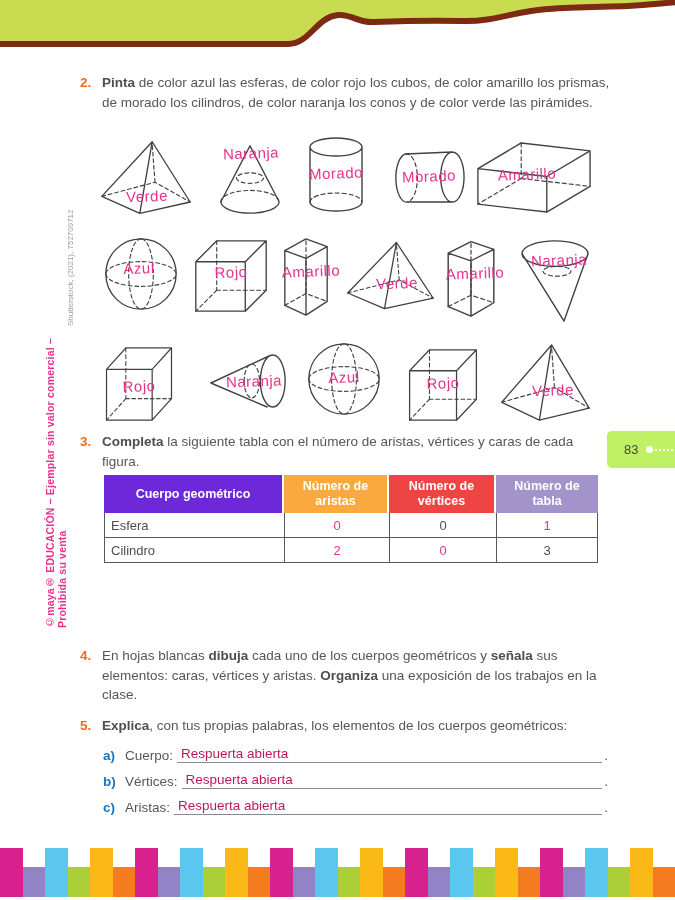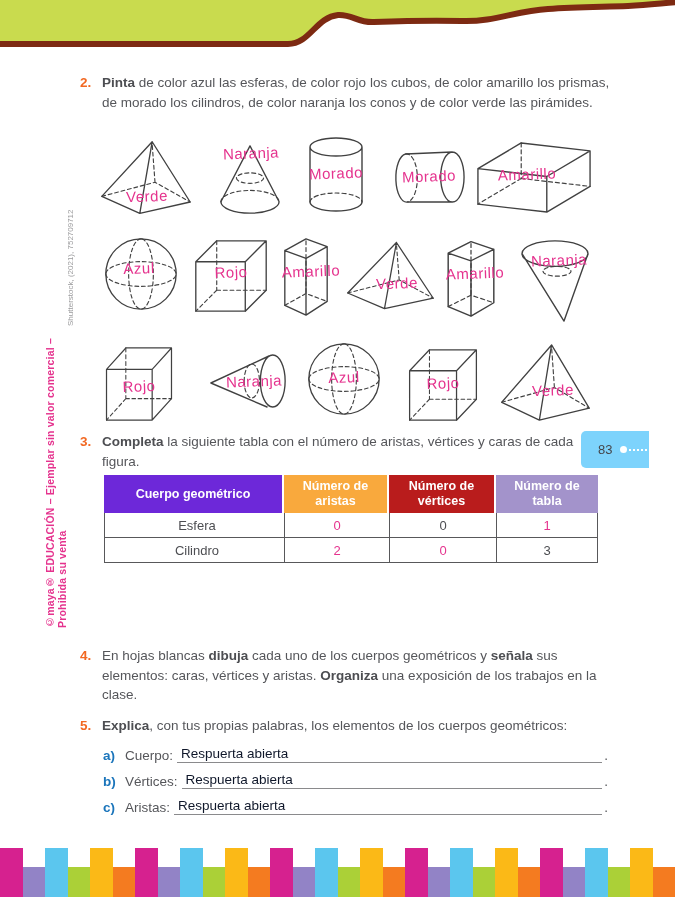--- a/index.html
+++ b/index.html
@@ -26,44 +26,44 @@
 
   
   .figure{position:absolute;}
   .figure svg{display:block;}
   .fig-stroke{stroke:#414141;stroke-width:1.4;fill:none;stroke-linejoin:round;stroke-linecap:round;}
   .fig-dash{stroke:#414141;stroke-width:1.2;fill:none;stroke-dasharray:4 3;stroke-linejoin:round;stroke-linecap:round;}
   .fig-label{position:absolute;transform:translate(-50%,-50%) rotate(-2deg);
              color:#e5338e;font-size:15px;letter-spacing:.5px;white-space:nowrap;}
 
   
-  .page-badge{position:absolute;left:581px;top:431px;width:68px;height:37px;background:#7dd3fc;
+  .page-badge{position:absolute;left:607px;top:431px;width:68px;height:37px;background:#bef264;
               border-radius:5px 0 0 5px;display:flex;align-items:center;}
   .page-badge .num{font-size:13px;color:#45464a;margin-left:17px;}
   .page-badge .dot{width:7px;height:7px;border-radius:50%;background:#ffffff;margin-left:8px;}
   .page-badge .dots{flex:1;border-bottom:2px dotted #ffffff;margin:0 2px 0 2px;}
 
   
   .geo-table{position:absolute;left:104px;top:475px;width:494px;border-collapse:separate;border-spacing:0;}
   .geo-table th{color:#ffffff;font-size:12.5px;font-weight:bold;text-align:center;
                 padding:4px 4px;height:30px;border-right:2px solid #ffffff;vertical-align:middle;line-height:1.2;}
   .geo-table th:last-child{border-right:none;}
   .geo-table td{border:1px solid #58585a;border-top:none;border-right:none;height:22px;
                 font-size:13px;color:#4d4e52;vertical-align:middle;background:#ffffff;}
   .geo-table td:last-child{border-right:1px solid #58585a;}
-  .geo-table td.name{padding-left:6px;text-align:center;}
+  .geo-table td.name{padding-left:6px;text-align:left;}
   .geo-table td.val{text-align:center;}
   .geo-table td.val.hw{color:#e5338e;}
 
   
   .answers{position:absolute;left:103px;width:505px;}
   .ans-row{display:flex;align-items:flex-end;height:26px;font-size:13.5px;}
   .ans-letter{color:#1b75bb;font-weight:bold;width:22px;flex:0 0 22px;}
   .ans-label{color:#55565a;margin-right:4px;white-space:nowrap;}
-  .ans-line{flex:1;border-bottom:1px solid #8a8a8c;color:#0f172a;padding:0 2px 1px 4px;
+  .ans-line{flex:1;border-bottom:1px solid #8a8a8c;color:#be185d;padding:0 2px 1px 4px;
             transform:translateY(0);white-space:nowrap;}
   .ans-period{color:#55565a;margin-left:2px;}
 
   
   .footer-bars{position:absolute;left:0;top:846px;width:675px;height:51px;}
   .footer-bars .bar{position:absolute;bottom:0;}
 </style>
 </head>
 <body>
 
@@ -212,21 +212,21 @@
     <colgroup>
         <col style="width:180px">
         <col style="width:105px">
         <col style="width:107px">
         <col style="width:102px">
       </colgroup>
     <thead>
         <tr id="geo-table-head">
           <th style="background: #6d28d9;">Cuerpo geométrico</th>
           <th style="background: rgb(249, 169, 61);">Número de aristas</th>
-          <th style="background: #b91c1c;">Número de vértices</th>
+          <th style="background: #ef4444;">Número de vértices</th>
           <th style="background: rgb(163, 147, 203);">Número de tabla</th>
         </tr>
       </thead>
     <tbody id="geo-table-body">
         <tr>
           <td class="name">Esfera</td>
           <td class="val hw">0</td>
           <td class="val">0</td>
           <td class="val hw">1</td>
         </tr>

